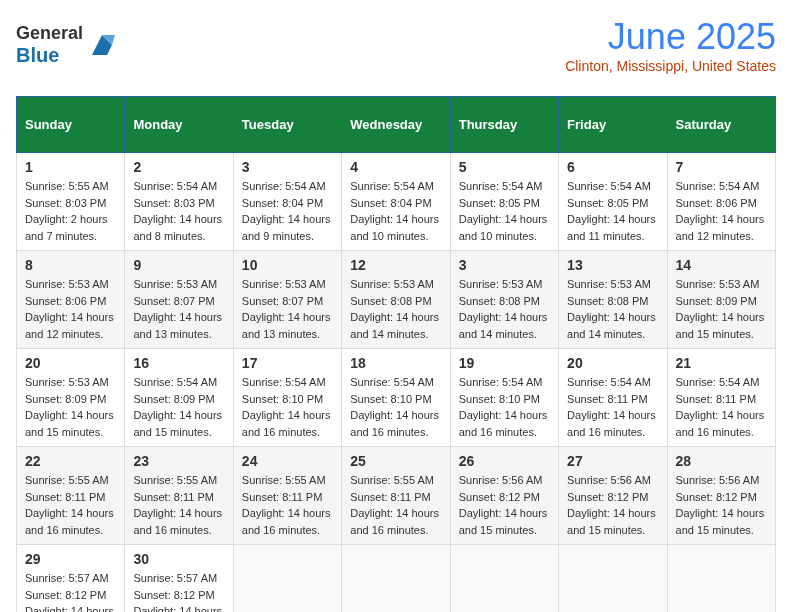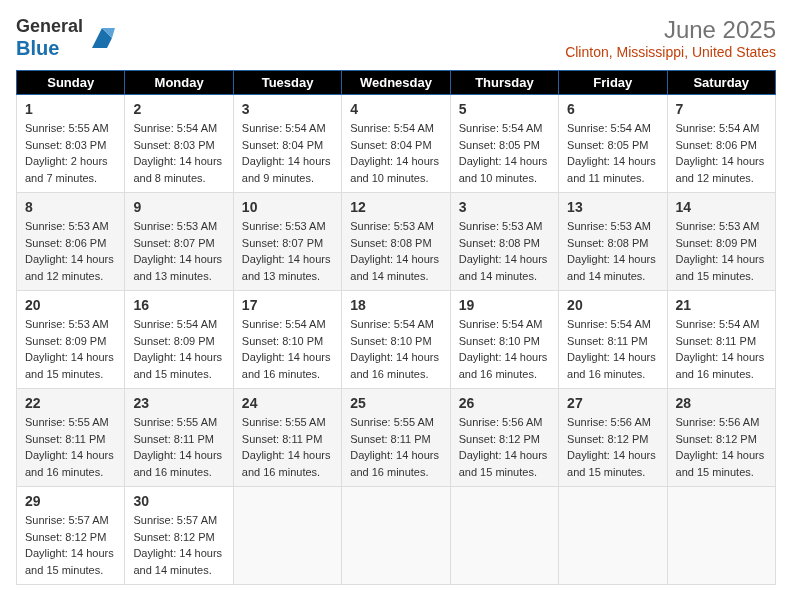--- a/index.html
+++ b/index.html
@@ -7,48 +7,48 @@
       font-family: Arial, sans-serif;
       background: #fff;
       width: 792px;
       min-height: 612px;
       padding: 16px;
     }
     .header {
       display: flex;
       justify-content: space-between;
       align-items: center;
-      margin-bottom: 10px;
+      margin-bottom: 22px;
     }
     .logo {
       display: flex;
       align-items: center;
     }
     .title-block {
       text-align: right;
     }
     .month-title {
-      font-size: 24px;
-      color: #737373;
+      font-size: 36px;
+      color: #3b82f6;
       font-weight: normal;
     }
     .location-title {
       font-size: 14px;
       color: #c2410c;
     }
     .calendar {
       width: 100%;
       border-collapse: collapse;
       border: 1px solid #ccc;
     }
     .calendar th {
-      background: #000000;
+      background: #15803d;
       color: #fff;
-      text-align: center;
-      padding: 4px 8px;
+      text-align: left;
+      padding: 20px 8px;
       font-size: 13px;
       font-weight: bold;
       border: 1px solid #2560a0;
     }
     .calendar td {
       vertical-align: top;
       padding: 6px 8px;
       border: 1px solid #ddd;
       font-size: 11px;
       color: #333;

